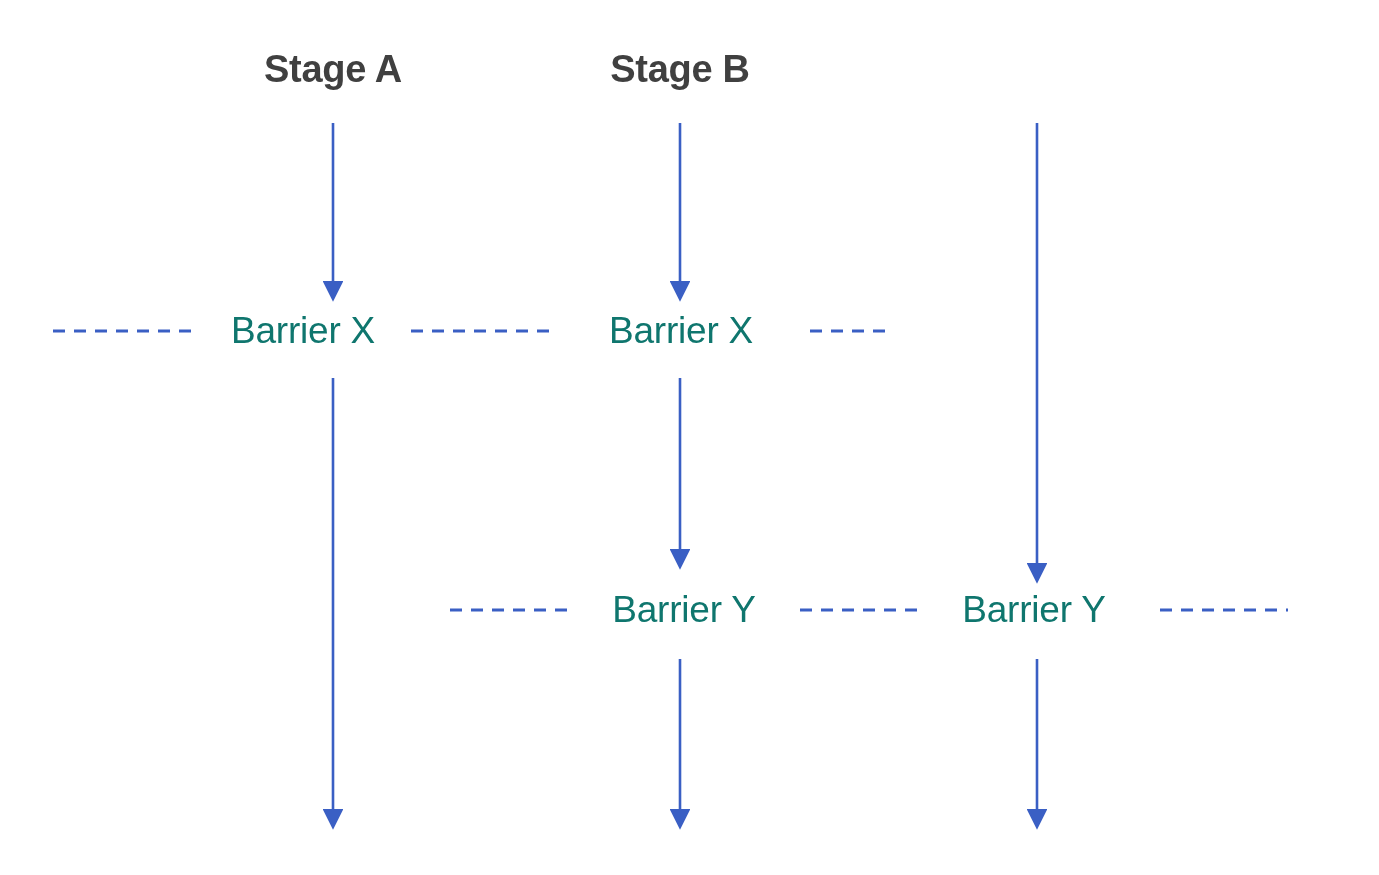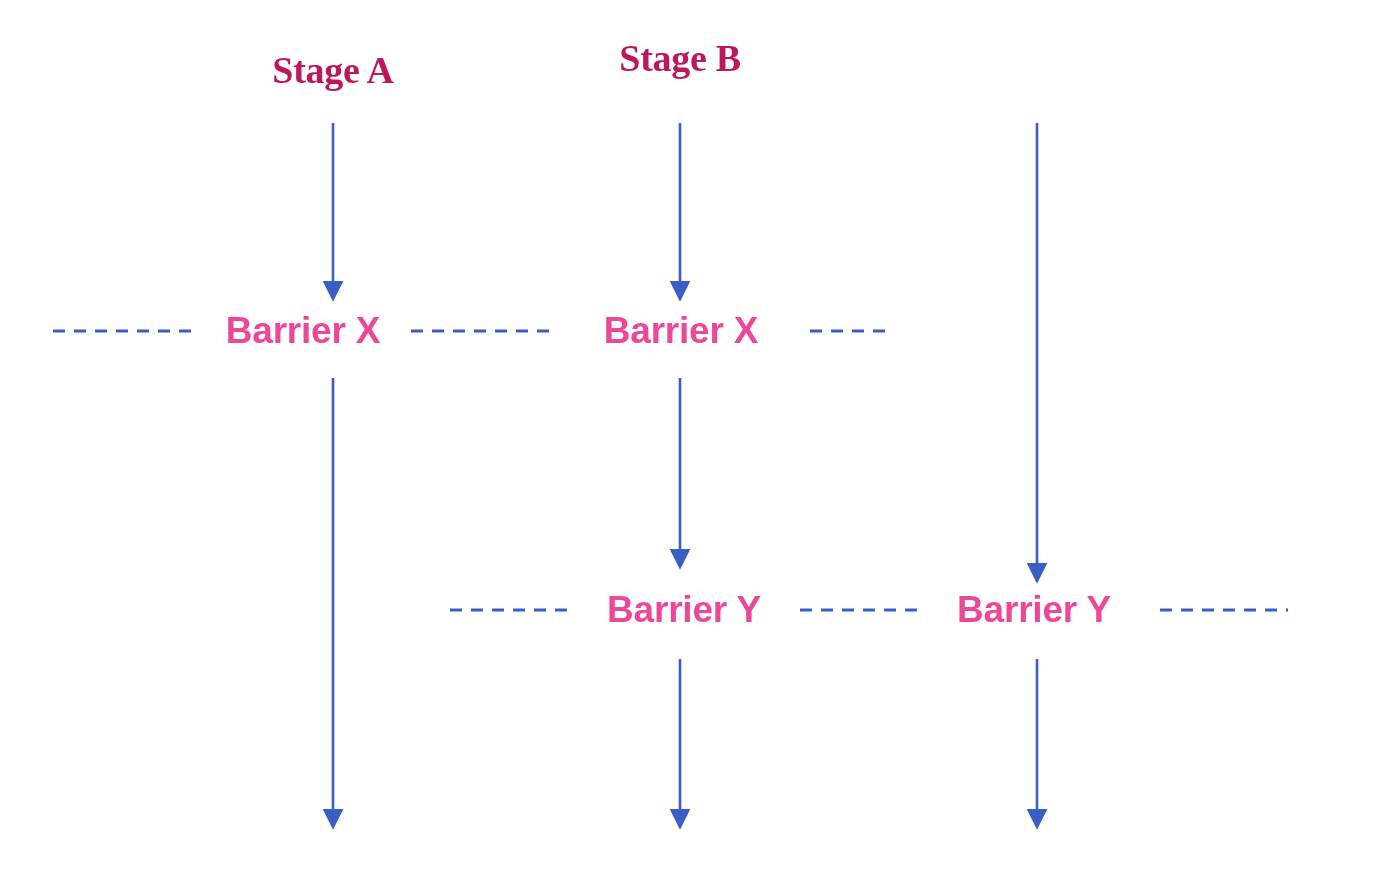--- a/index.html
+++ b/index.html
@@ -20,34 +20,34 @@
   }
   #diagram-svg {
     position: absolute;
     left: 0;
     top: 0;
     width: 1379px;
     height: 875px;
   }
   .stage-label {
     position: absolute;
-    font-family: Liberation Serif, serif;
+    font-family: Liberation Sans, sans-serif;
     font-weight: bold;
     font-size: 38px;
-    color: #be185d;
+    color: #404040;
     white-space: nowrap;
     transform: translateX(-50%);
     letter-spacing: -0.3px;
   }
   .barrier-label {
     position: absolute;
     font-family: "Liberation Sans", sans-serif;
-    font-weight: bold;
+    font-weight: normal;
     font-size: 37px;
-    color: #ec4899;
+    color: #0f766e;
     white-space: nowrap;
     transform: translate(-50%, -50%);
     background: #ffffff;
     padding: 0 9px;
     letter-spacing: -0.2px;
   }
 </style>
 </head>
 <body>
 
@@ -86,21 +86,21 @@
       <line x1="450" y1="610" x2="568" y2="610" stroke="#3A5FC4" stroke-width="3" stroke-dasharray="12 9"></line>
 
       <line x1="800" y1="610" x2="925" y2="610" stroke="#3A5FC4" stroke-width="3" stroke-dasharray="12 9"></line>
 
       <line x1="1160" y1="610" x2="1288" y2="610" stroke="#3A5FC4" stroke-width="3" stroke-dasharray="12 9"></line>
     </g>
   </svg>
 
   <div class="stage-label" style="left:333px; top:48px;">Stage A</div>
 
-  <div class="stage-label" style="left:680px; top:36px;text-align:right;">Stage B</div>
+  <div class="stage-label" style="left:680px; top:48px;text-align:right;">Stage B</div>
 
 
   <div class="barrier-label" style="left:303px; top:331px;">Barrier X</div>
 
   <div class="barrier-label" style="left:681px; top:331px;">Barrier X</div>
 
   <div class="barrier-label" style="left:684px; top:610px;">Barrier Y</div>
 
   <div class="barrier-label" style="left:1034px; top:610px;">Barrier Y</div>
 

